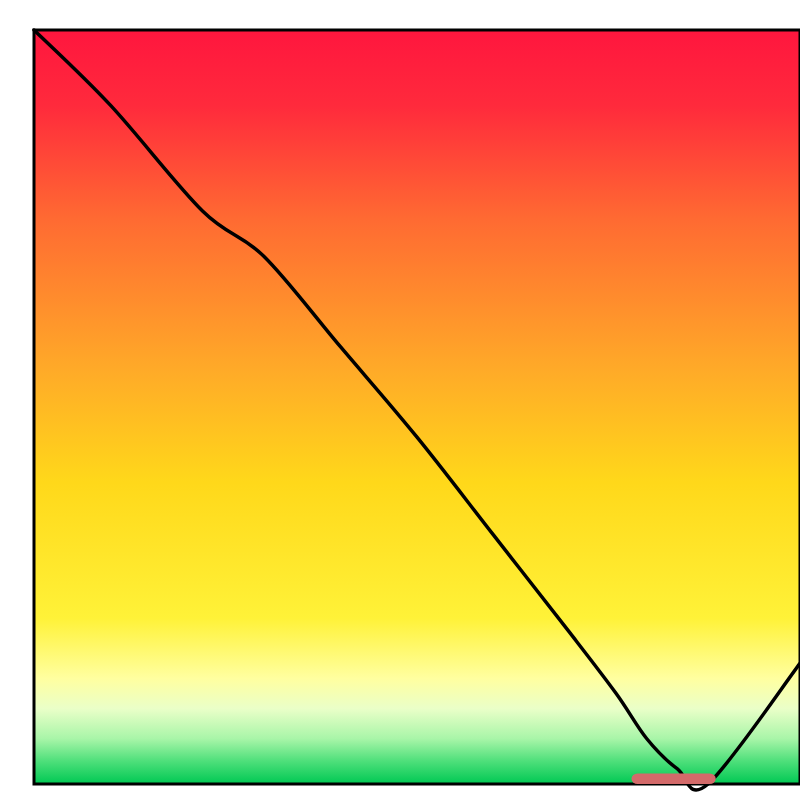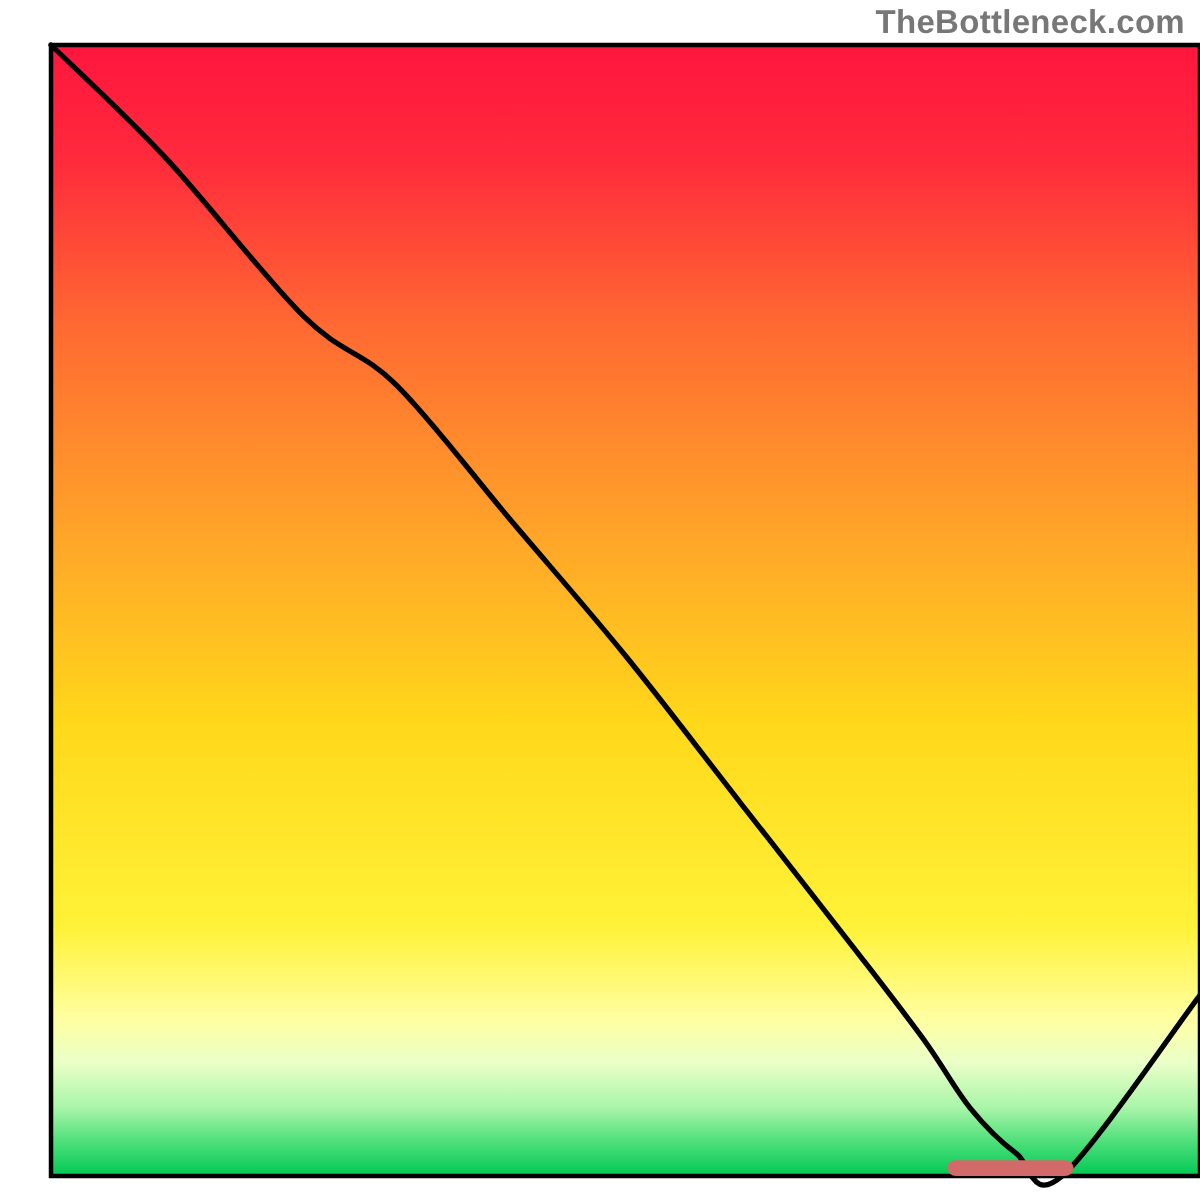--- a/index.html
+++ b/index.html
@@ -31,21 +31,20 @@
     top: 0;
     width: 800px;
     height: 800px;
   }
 </style>
 </head>
 <body>
 
 <div class="container">
 
-  <div class="attribution">TheBottleneck.com</div>
 
   <svg class="chart" viewBox="0 0 800 800">
     <defs>
       <linearGradient id="bg-grad" x1="0" y1="0" x2="0" y2="1">
           <stop offset="0%" stop-color="#ff163e"></stop>
           <stop offset="10%" stop-color="#ff2a3c"></stop>
           <stop offset="25%" stop-color="#ff6a32"></stop>
           <stop offset="45%" stop-color="#ffaa28"></stop>
           <stop offset="60%" stop-color="#ffd81a"></stop>
           <stop offset="78%" stop-color="#fff238"></stop>

